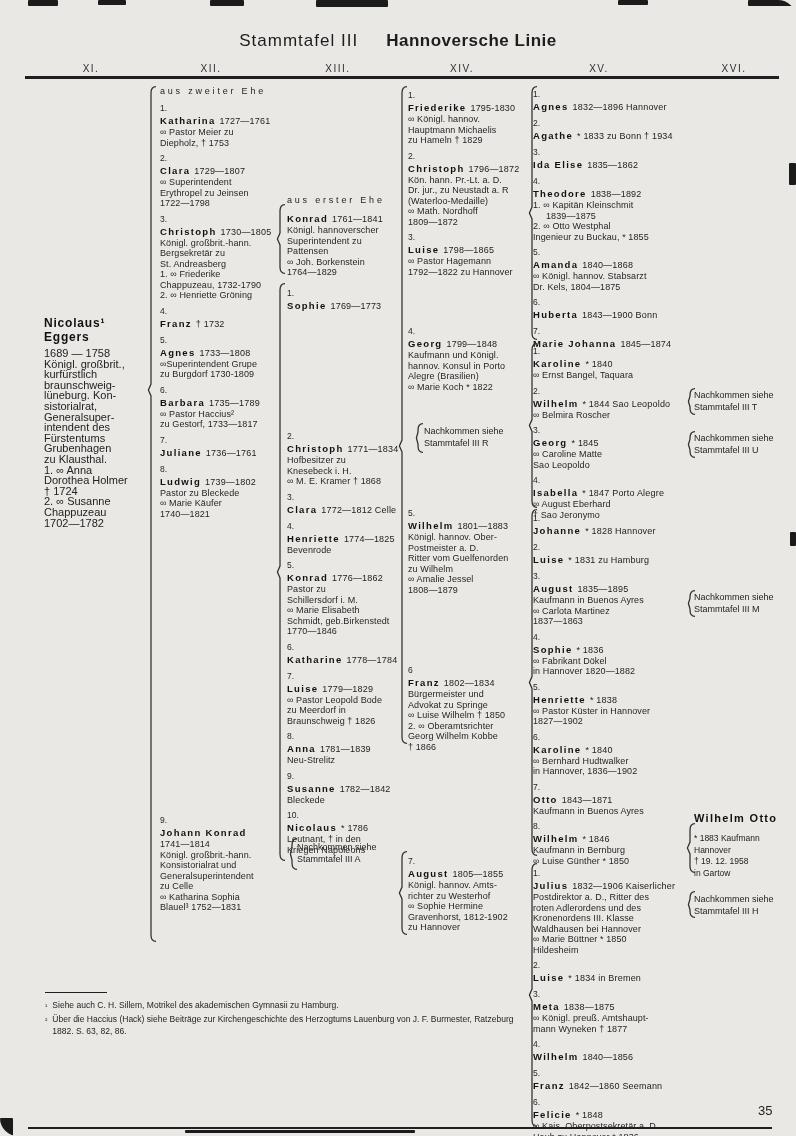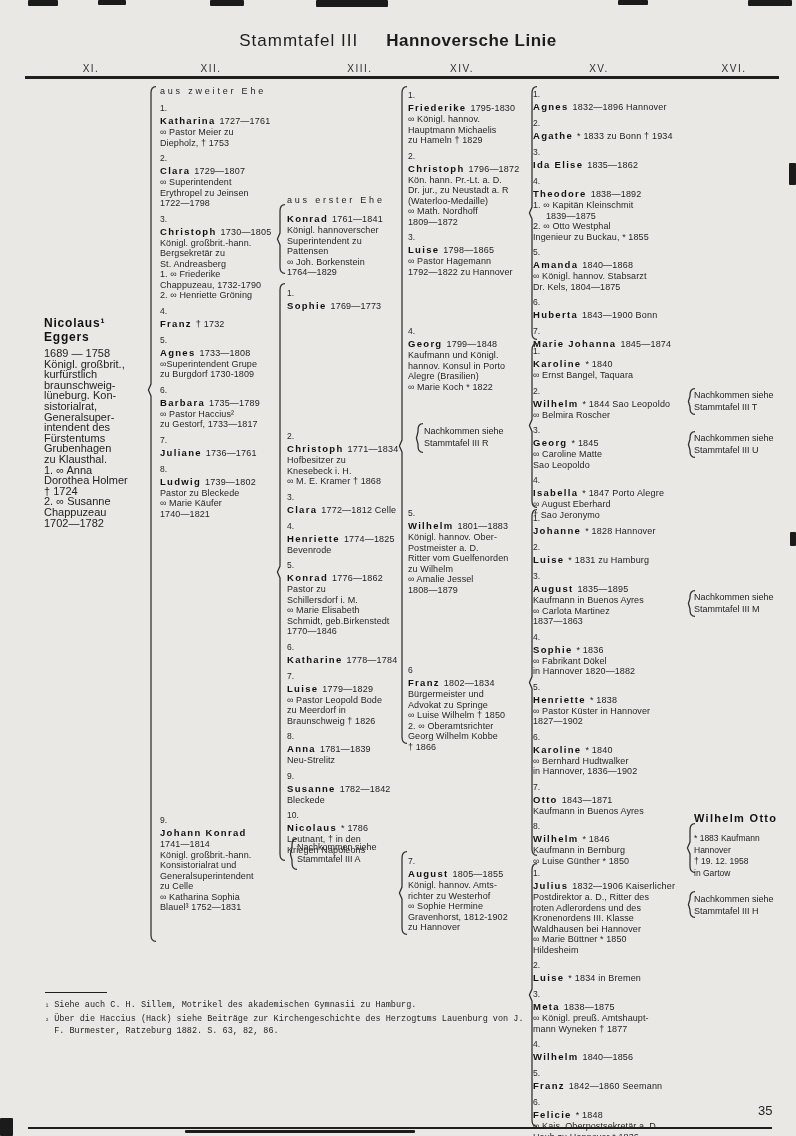--- a/index.html
+++ b/index.html
@@ -1,17 +1,17 @@
 <!DOCTYPE html>
 <html><head>
 <meta charset="utf-8">
 <style>
   html,body{margin:0;padding:0;background:#e9e8e4;}
   .page{position:relative;width:796px;height:1136px;background:#e9e8e4;overflow:hidden;
-        font-family:"Liberation Sans",sans-serif;color:#222;}
+        font-family:"Liberation Sans",sans-serif;color:#222;border-radius:18px;}
   #title{position:absolute;top:31px;left:0;right:0;text-align:center;font-size:17px;color:#1d1d1d;}
   .t-left{font-weight:400;letter-spacing:1px;margin-right:28px;}
   .t-right{font-weight:700;letter-spacing:0.5px;}
   .gen{position:absolute;top:63px;font-size:10px;letter-spacing:1.5px;color:#2e2e2e;transform:translateX(-50%);}
   .hrule{position:absolute;background:#1f1f1f;}
   .ehe-header{position:absolute;font-size:9px;letter-spacing:2.8px;white-space:nowrap;color:#1f1f1f;}
   .group{position:absolute;width:150px;}
   .entry{margin-bottom:5px;}
   .num{font-size:8.5px;line-height:10px;color:#262626;}
   .nameline{white-space:nowrap;line-height:12px;}
@@ -19,41 +19,41 @@
   .dates{font-size:9px;margin-left:4px;letter-spacing:0.2px;}
   .detail{font-size:9px;line-height:10.5px;white-space:nowrap;letter-spacing:0.1px;color:#262626;}
   .note{position:absolute;font-size:9px;line-height:11.5px;white-space:nowrap;color:#242424;}
   #root-block{position:absolute;left:44px;top:316px;width:112px;}
   .root-name{font-weight:700;font-size:12px;line-height:14px;letter-spacing:0.8px;color:#111;}
   #root-lines{margin-top:4px;}
   .root-line{font-size:11px;line-height:10.6px;white-space:nowrap;}
   #xvi-block{position:absolute;left:694px;top:812px;width:100px;}
   #xvi-lines{margin-top:9px;}
   .xvi-line{font-size:8.5px;line-height:11.5px;white-space:nowrap;}
-  #footnotes{position:absolute;left:45px;top:999px;width:492px;font-family:Liberation Mono, monospace;}
+  #footnotes{position:absolute;left:45px;top:999px;width:492px;}
   .footnote{display:flex;gap:5px;font-size:8.5px;line-height:12.6px;color:#242424;}
   .fn-marker{font-size:7px;padding-top:1px;flex:0 0 auto;}
   .fn-text{flex:1;}
   #page-number{position:absolute;left:758px;top:1103px;font-size:13px;color:#222;}
   .artifact{position:absolute;background:#1b1b1b;border-radius:1px;}
   svg.brace{position:absolute;overflow:visible;}
 </style>
 </head>
 <body>
 
 <div class="page">
 
   <div id="title">
     <span class="t-left">Stammtafel III</span><span class="t-right">Hannoversche Linie</span>
   </div>
 
   <div id="gen-headers">
       <div class="gen" style="left: 91px;">XI.</div>
       <div class="gen" style="left: 211px;">XII.</div>
-      <div class="gen" style="left: 360px;">XIII.</div>
+      <div class="gen" style="left: 338px;">XIII.</div>
       <div class="gen" style="left: 462px;">XIV.</div>
       <div class="gen" style="left: 599px;">XV.</div>
       <div class="gen" style="left: 734px;">XVI.</div>
     </div>
   <div class="hrule" style="left:25px;top:76px;width:754px;height:2.5px;"></div>
 
   <div class="ehe-header" style="left:160px;top:86px;">aus zweiter Ehe</div>
   <div class="ehe-header" style="left:287px;top:195px;">aus erster Ehe</div>
 
   <div id="root-block">

